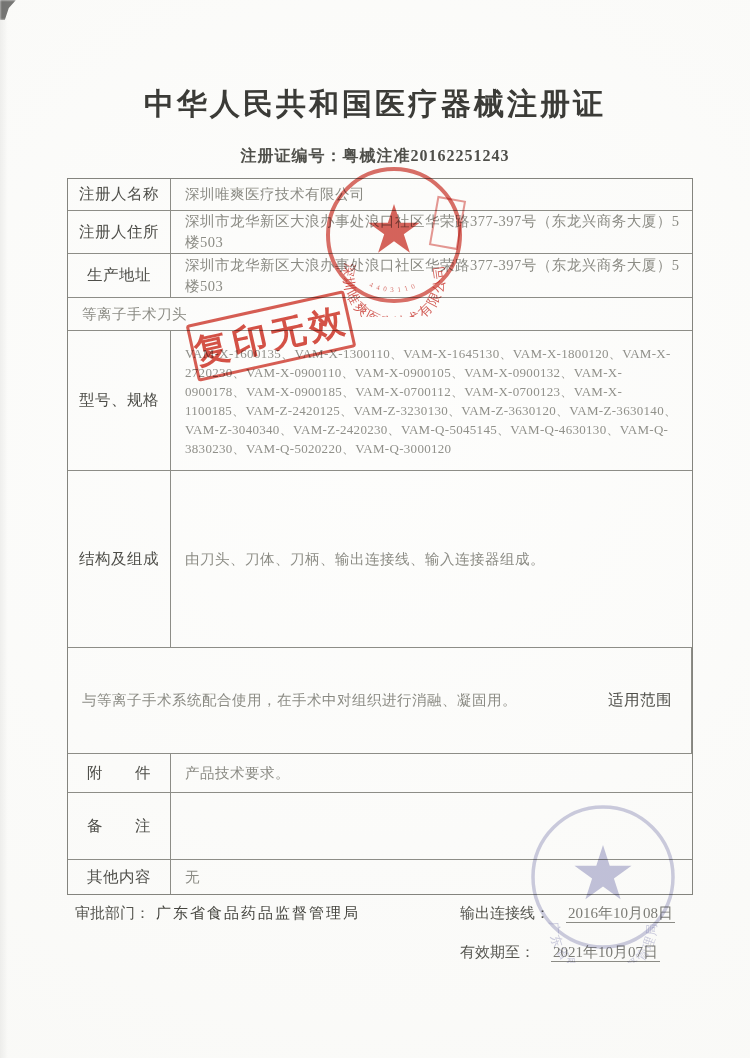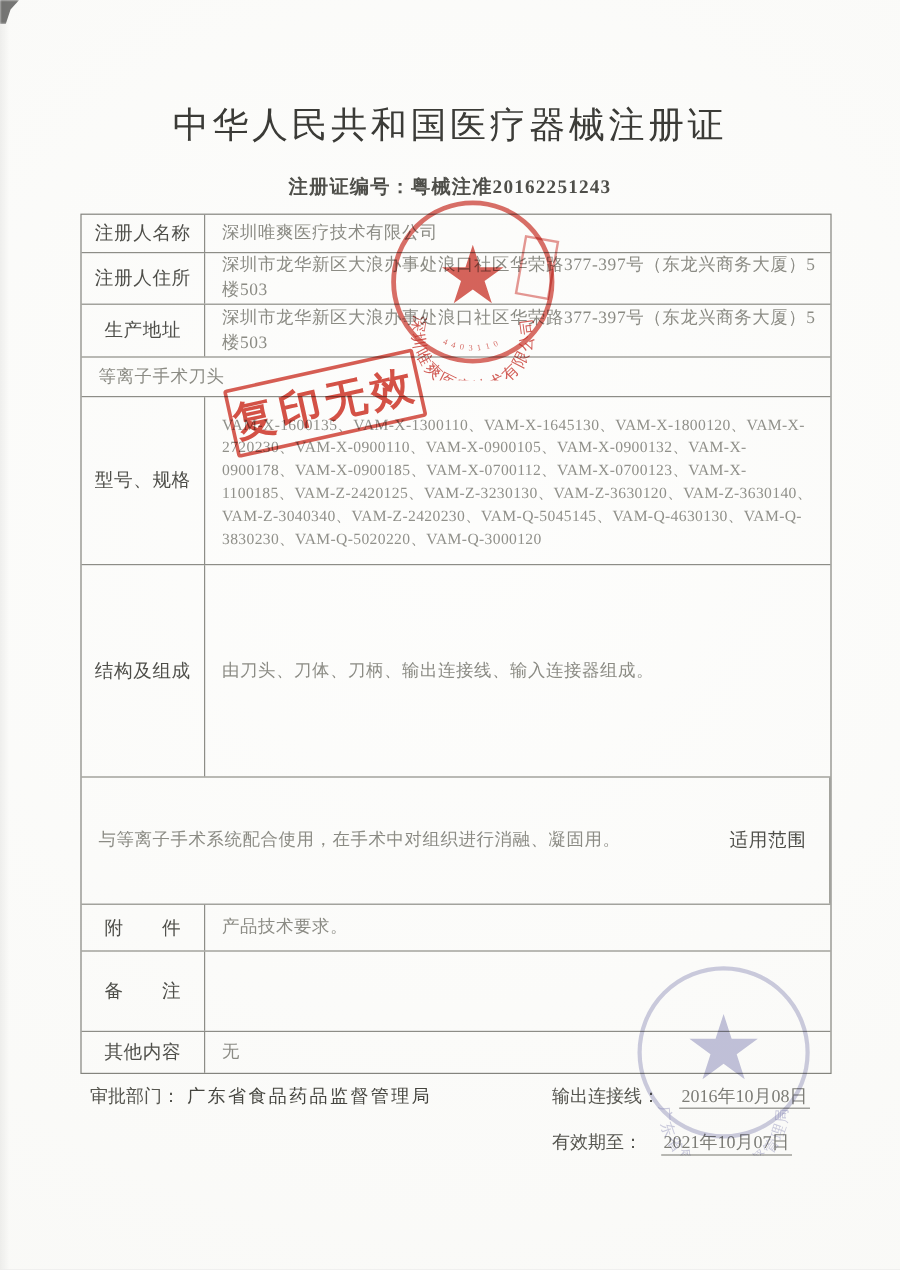--- a/index.html
+++ b/index.html
@@ -15,21 +15,21 @@
   }
   .corner-smudge{
     position:absolute;left:0;top:0;width:16px;height:20px;
     background:#4a4a48;opacity:.75;
     clip-path:polygon(0 0,100% 0,55% 40%,30% 100%,0 100%);
     filter:blur(1px);
   }
   .title{
     position:absolute;top:84px;left:0;width:100%;
     margin:0;text-align:center;
-    font-size:30px;font-weight:normal;letter-spacing:3px;color:#3b3b37;
+    font-size:30px;font-weight:bold;letter-spacing:3px;color:#3b3b37;
   }
   .subtitle{
     position:absolute;top:146px;left:0;width:100%;text-align:center;
     font-size:16px;font-weight:600;color:#4f4f4a;letter-spacing:1px;
   }
   .cert-table{
     position:absolute;left:67px;top:178px;width:626px;
     border:1px solid #84847e;
     box-sizing:border-box;
     background:transparent;

